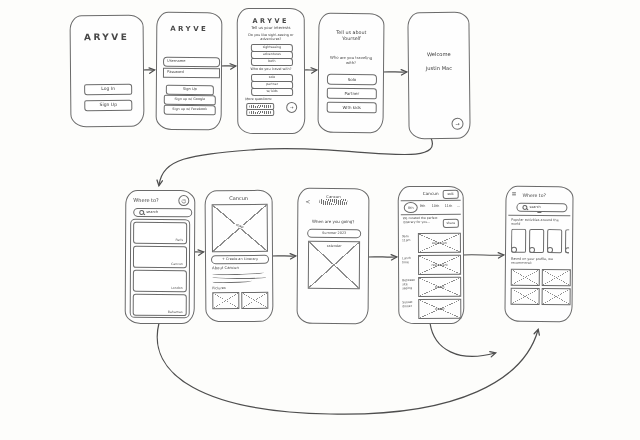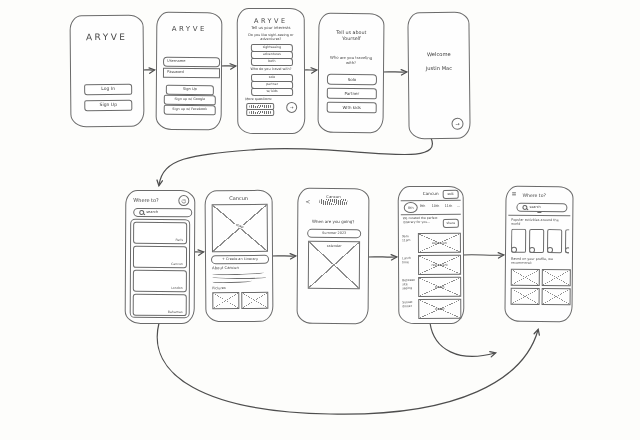--- a/index.html
+++ b/index.html
@@ -3,21 +3,21 @@
 <meta charset="utf-8">
 <style>
   html,body{margin:0;padding:0;background:#ffffff;}
   .canvas{position:relative;width:640px;height:440px;background:#fdfdfb;overflow:hidden;
           font-family:"DejaVu Sans", sans-serif;color:#3d3d3d;}
   .arrows{position:absolute;left:0;top:0;z-index:1;}
   .phone{position:absolute;z-index:2;background:#fefefe;border:1.4px solid #6a6a6a;
          border-radius:12px 15px 13px 16px / 15px 12px 16px 13px;}
   .abs{position:absolute;}
   .ctr{width:100%;text-align:center;}
-  .logo{letter-spacing:2.5px;font-weight:normal;color:#474747;}
+  .logo{letter-spacing:2.5px;font-weight:bold;color:#474747;}
   .btn{border:1px solid #6b6b6b;border-radius:2px 3px 2px 3px;display:flex;align-items:center;
        justify-content:center;background:#fff;line-height:1;}
   .pill{border-radius:6px;}
   .input{border:1px solid #6b6b6b;display:flex;align-items:center;padding-left:3px;background:#fff;line-height:1;}
   .circle-btn{border:1px solid #6b6b6b;border-radius:50%;display:flex;align-items:center;justify-content:center;background:#fff;}
   .xbox{border:1px solid #6b6b6b;background:
      linear-gradient(to top right, transparent 49.1%, #8c8c8c 49.1%, #8c8c8c 50.9%, transparent 50.9%),
      linear-gradient(to bottom right, transparent 49.1%, #8c8c8c 49.1%, #8c8c8c 50.9%, transparent 50.9%);}
   .squig{border-bottom:1.1px solid #6f6f6f;border-radius:60% 40% 55% 45%;height:3px;}
   .scrib{background:repeating-linear-gradient(100deg,#575757 0 0.9px,transparent 0.9px 2.1px);border-radius:2px;opacity:.85;}

